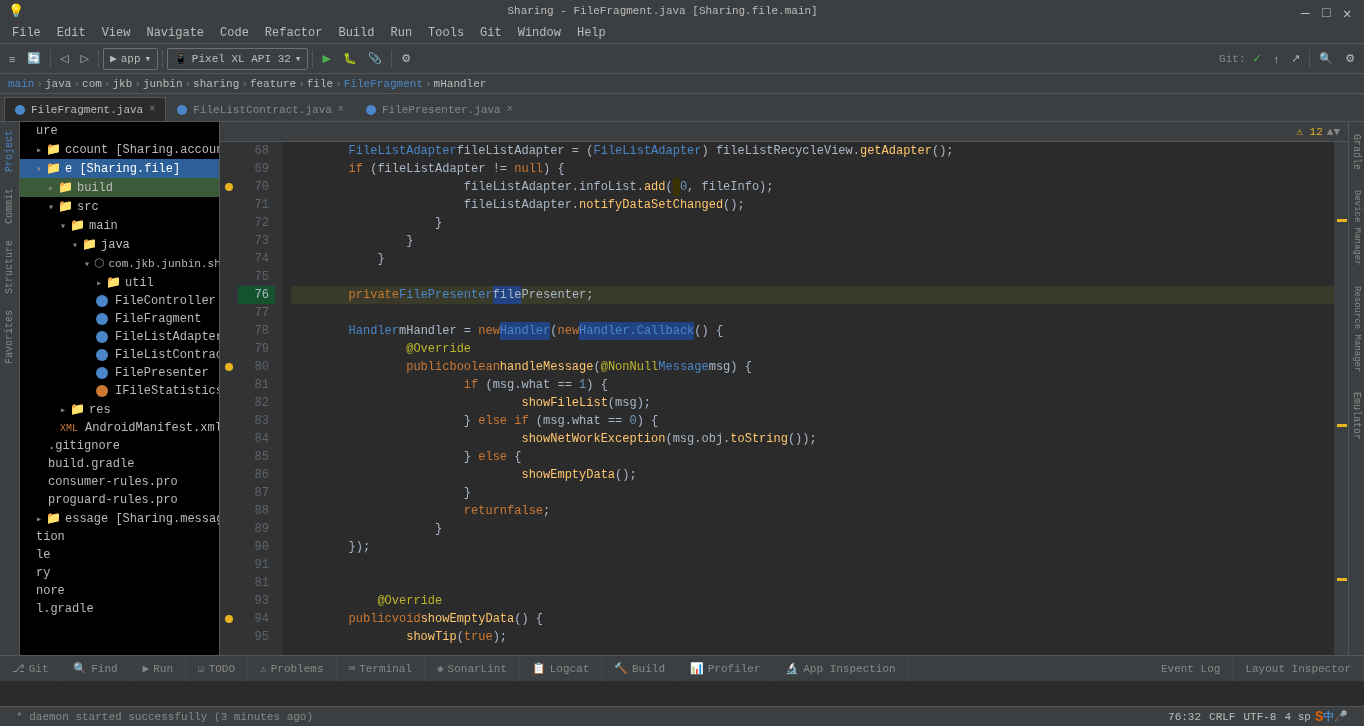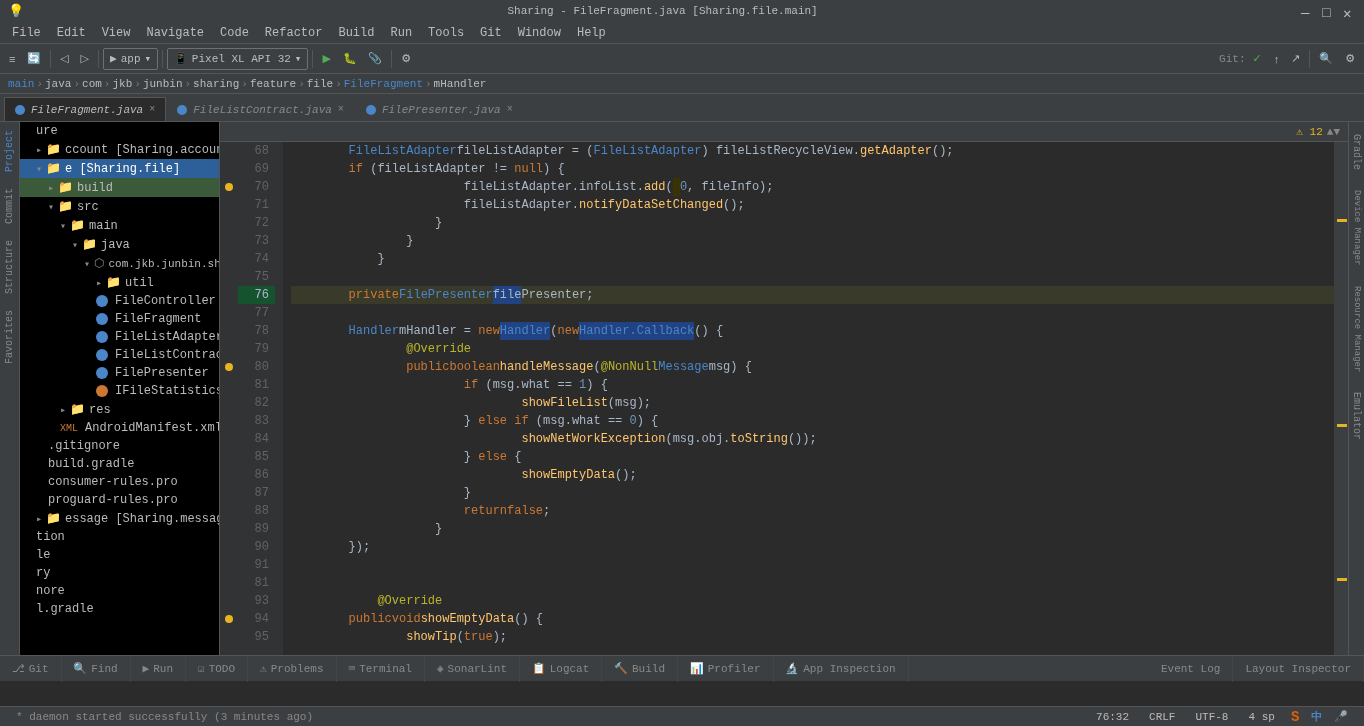--- a/index.html
+++ b/index.html
@@ -21,21 +21,21 @@
     .toolbar-btn { height: 22px; padding: 0 4px; background: transparent; border: 1px solid transparent; color: #bbbbbb; cursor: pointer; font-size: 11px; display: flex; align-items: center; gap: 2px; border-radius: 2px; }
     .toolbar-sep { width: 1px; height: 18px; background: #555; margin: 0 2px; }
     .toolbar-dropdown { background: #3c3f41; border: 1px solid #6c7070; border-radius: 2px; padding: 0 6px; color: #bbbbbb; font-size: 11px; height: 22px; display: flex; align-items: center; gap: 4px; cursor: pointer; }
 
     
     .breadcrumb { height: 20px; background: #3c3f41; display: flex; align-items: center; padding: 0 8px; font-size: 11px; color: #bbbbbb; flex-shrink: 0; border-bottom: 1px solid #555; gap: 2px; }
     .breadcrumb-sep { color: #777; }
 
     
     .tab-bar { height: 28px; background: #3c3f41; display: flex; align-items: flex-end; padding: 0 4px; flex-shrink: 0; border-bottom: 1px solid #555; }
-    .tab { height: 24px; padding: 0 10px; display: flex; align-items: center; gap: 6px; font-size: 11px; cursor: pointer; border: 1px solid transparent; border-bottom: none; color: #888; background: #3c3f41; font-style: italic; }
+    .tab { height: 24px; padding: 0 10px; display: flex; align-items: center; gap: 6px; font-size: 11px; cursor: pointer; border: 1px solid transparent; border-bottom: none; color: #888; background: #3c3f41; }
     .tab.active { background: #2b2b2b; color: #bbbbbb; border-color: #555; border-bottom-color: #2b2b2b; }
     .tab-close { color: #888; font-size: 10px; cursor: pointer; }
     .tab-icon { width: 10px; height: 10px; border-radius: 50%; display: inline-block; }
     .tab-icon.blue { background: #4a86c8; }
 
     
     .main-area { display: flex; flex: 1; overflow: hidden; }
 
     
     .sidebar { width: 200px; background: #000000; border-right: 1px solid #555; overflow-y: auto; flex-shrink: 0; font-size: 12px; }
@@ -77,21 +77,21 @@
     .right-tab { writing-mode: vertical-lr; font-size: 10px; padding: 8px 2px; color: #888; cursor: pointer; text-orientation: mixed; }
 
     
     .side-tabs-left { width: 20px; background: #3c3f41; border-right: 1px solid #555; display: flex; flex-direction: column; align-items: center; }
     .side-tab { writing-mode: vertical-lr; font-size: 10px; padding: 8px 2px; color: #888; cursor: pointer; transform: rotate(180deg); }
     .side-tab.active { color: #4a86c8; }
 
     
     .status-bar { height: 20px; background: #3c3f41; border-top: 1px solid #555; display: flex; align-items: center; padding: 0 16px; font-size: 11px; color: #bbbbbb; flex-shrink: 0; gap: 4px; margin-top: 25px; }
     .status-left { flex: 1; display: flex; align-items: center; gap: 8px; }
-    .status-right { display: flex; align-items: center; gap: 12px; }
+    .status-right { display: flex; align-items: center; }
     .status-btn { padding: 0 4px; cursor: pointer; color: #bbbbbb; display: flex; align-items: center; gap: 2px; }
 
     
     .bottom-toolbar { height: 26px; background: #3c3f41; border-top: 1px solid #555; display: flex; align-items: center; flex-shrink: 0; }
     .bottom-tab { padding: 0 12px; height: 26px; display: flex; align-items: center; font-size: 11px; color: #888; cursor: pointer; gap: 4px; border-right: 1px solid #444; }
 
     
     ::-webkit-scrollbar { width: 8px; height: 8px; }
     ::-webkit-scrollbar-track { background: #3c3f41; }
     ::-webkit-scrollbar-thumb { background: #555; border-radius: 4px; }

